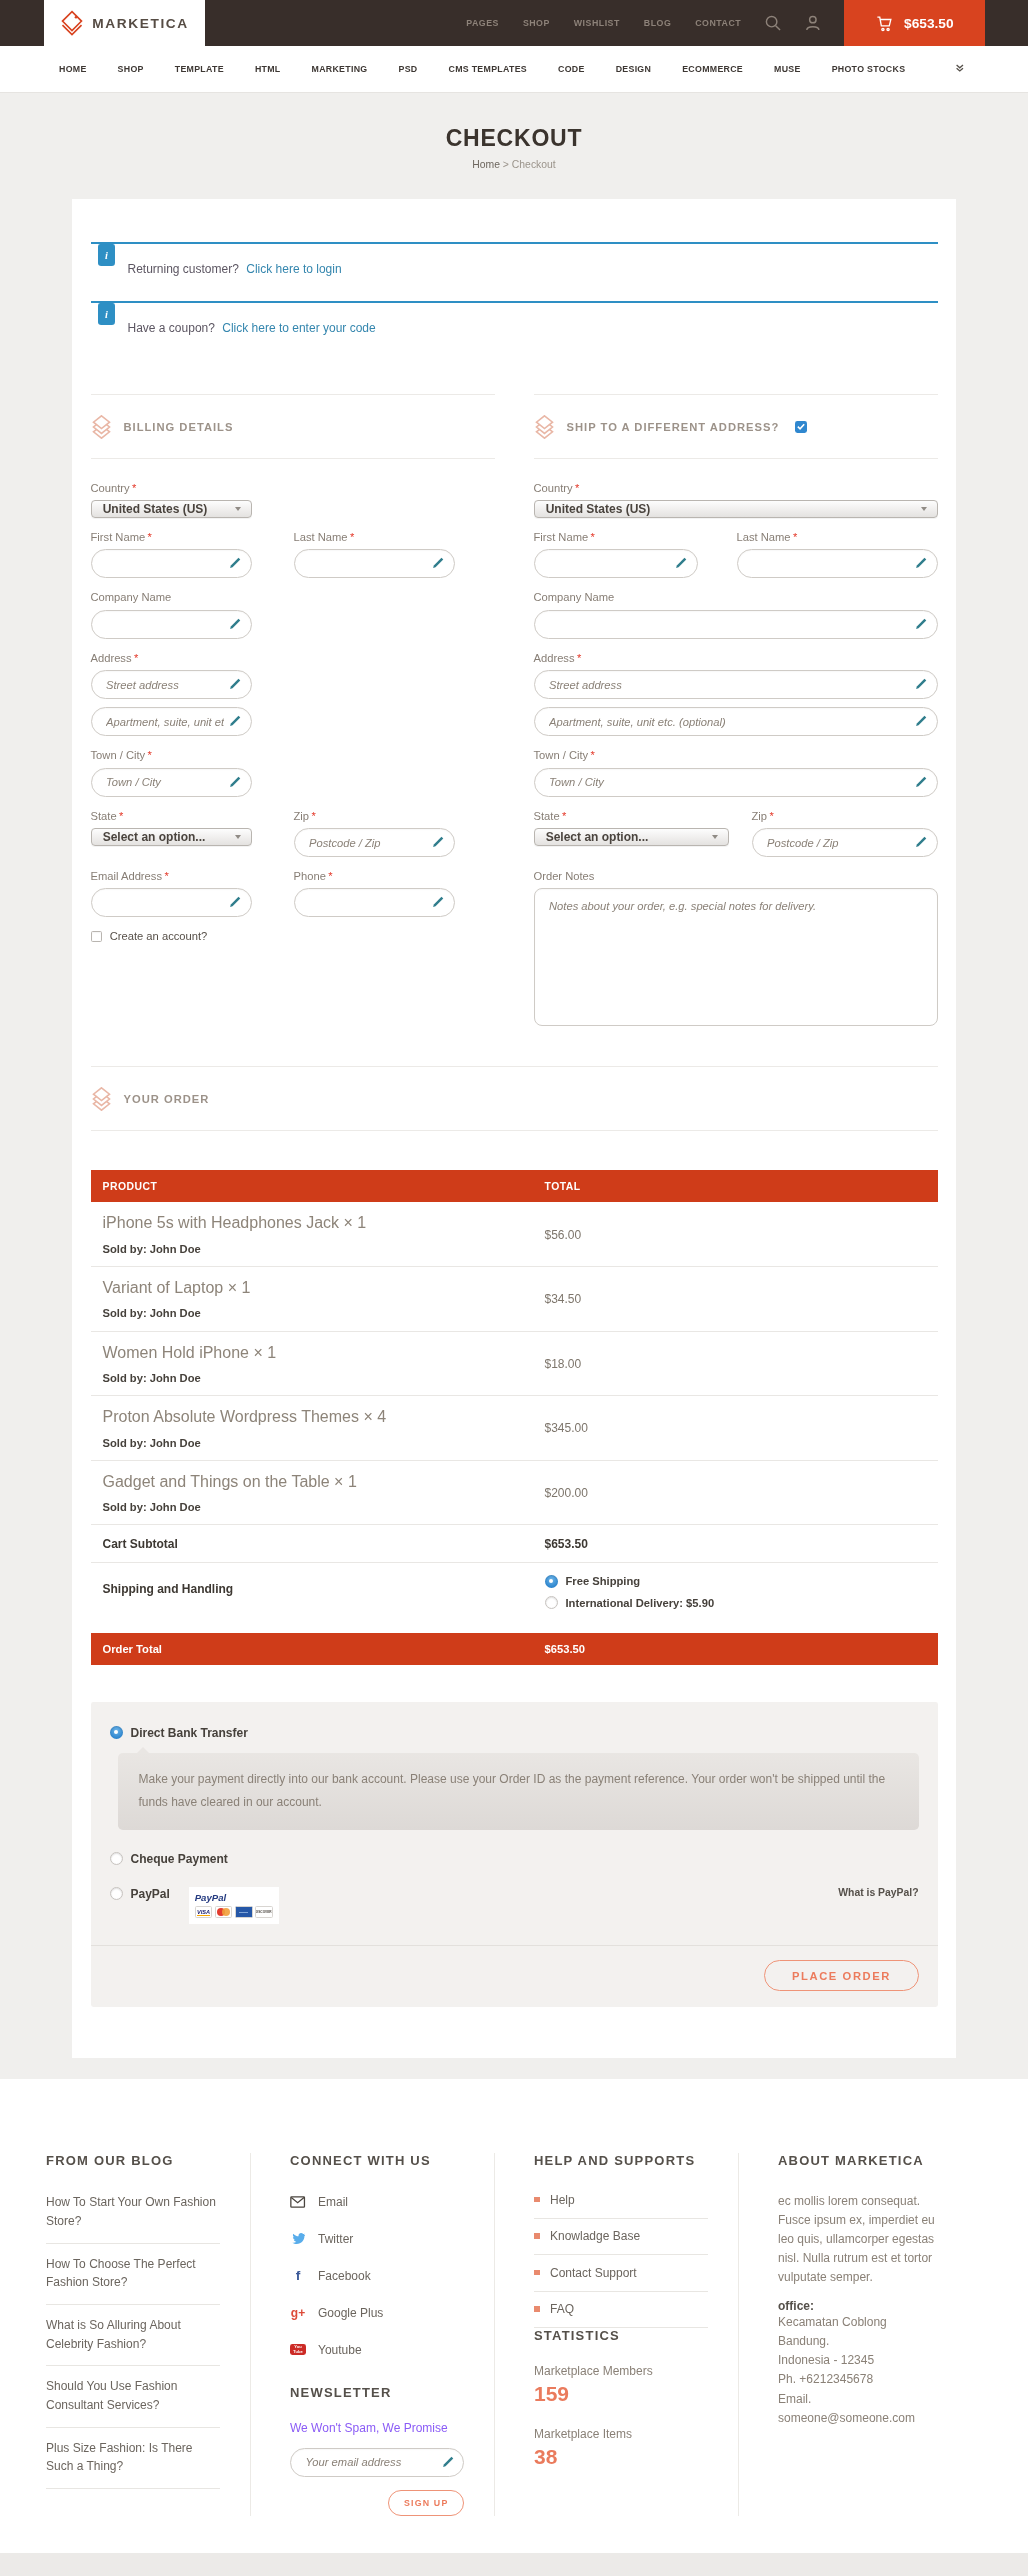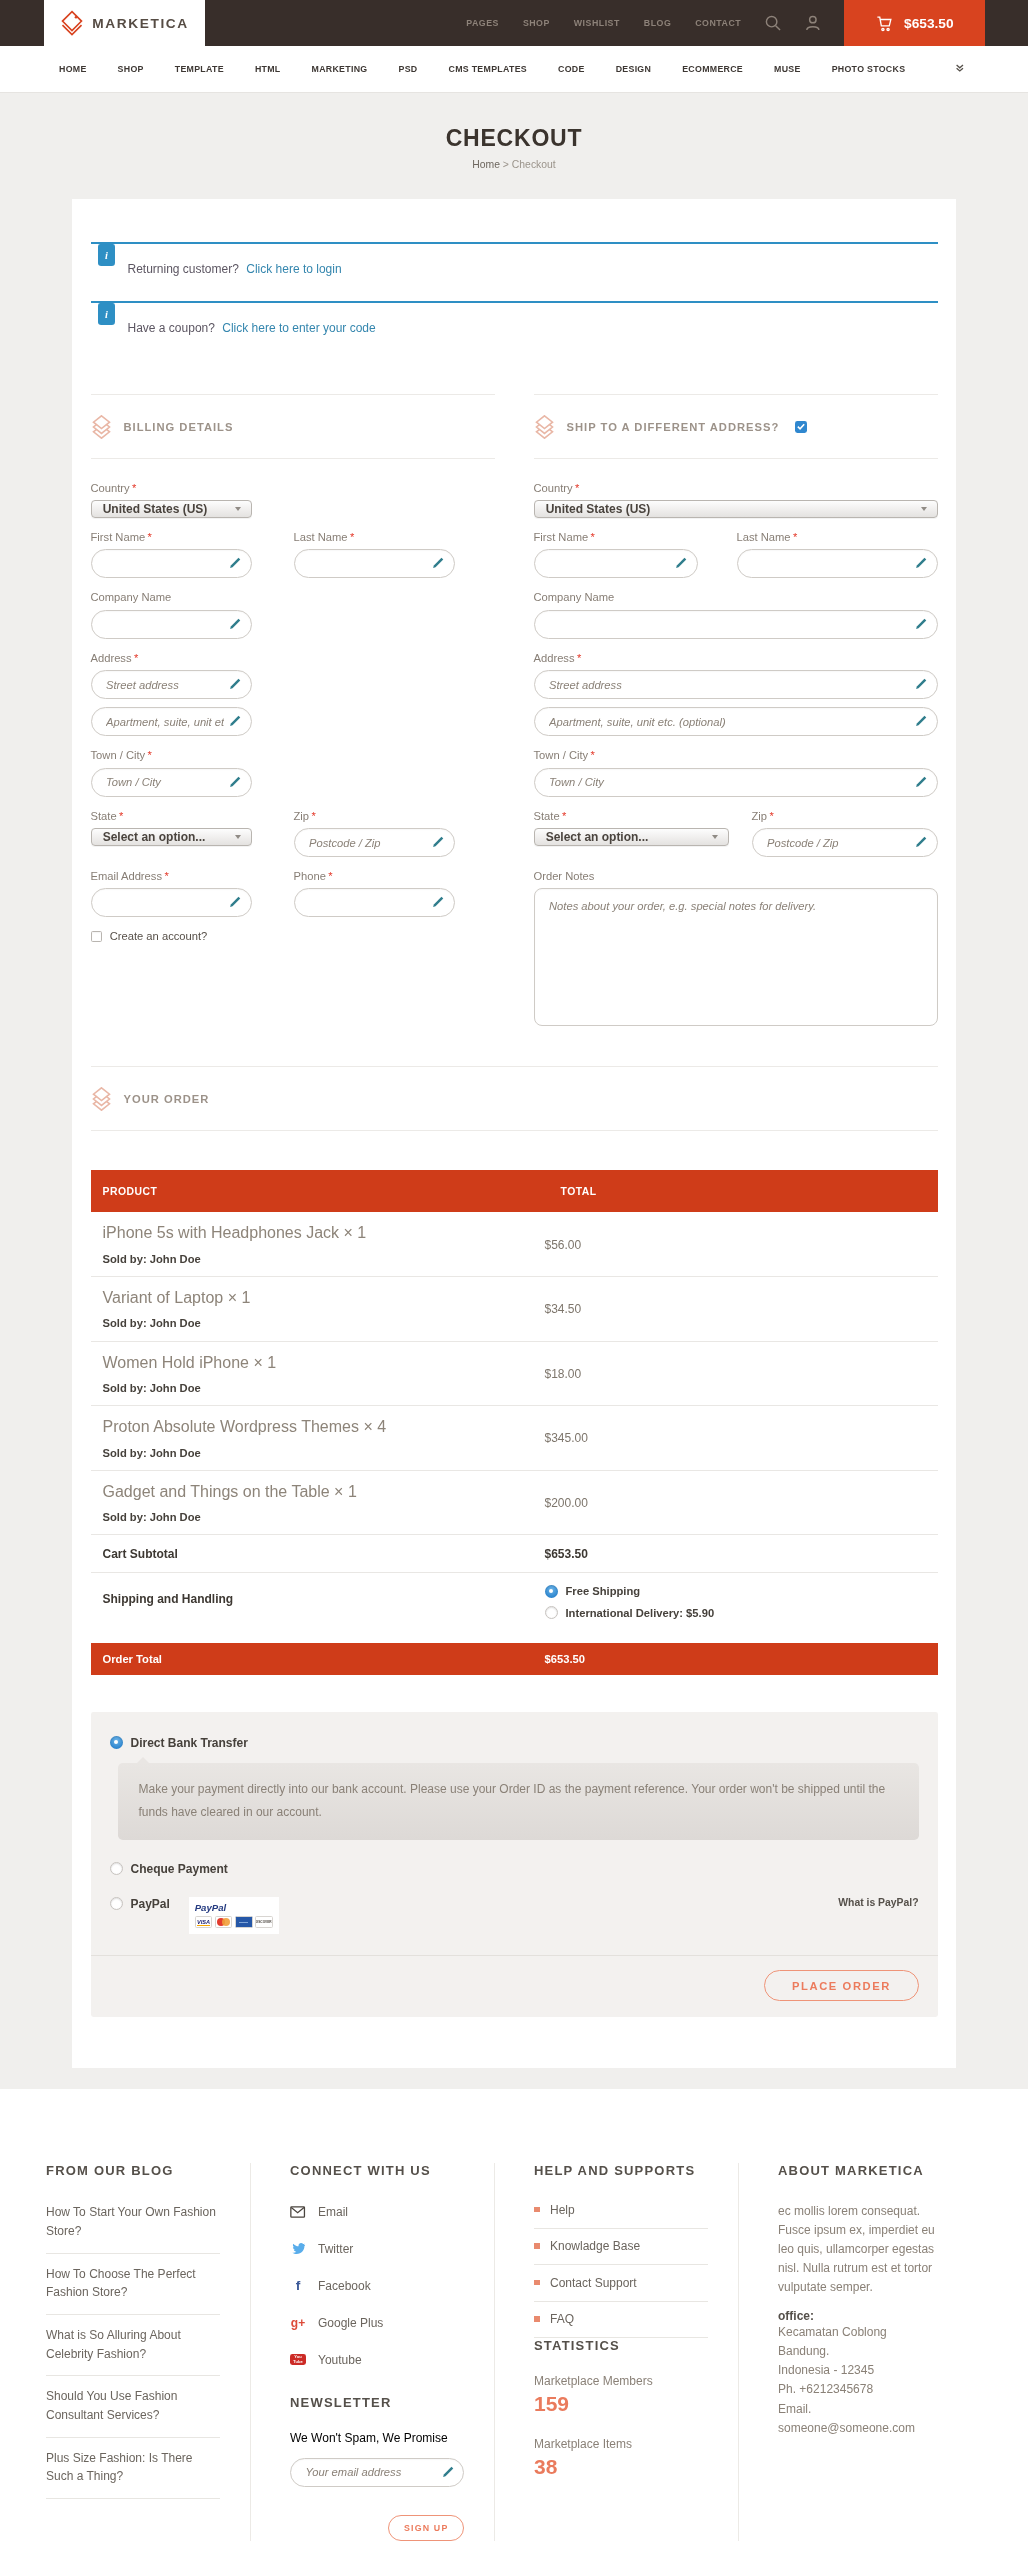--- a/index.html
+++ b/index.html
@@ -67,21 +67,21 @@
   .duo-r .first { width:164px; } .duo-r .grow { flex:1; margin-left:39px; }
   .sz-state { width:195px; } .sz-zip { width:186px; }
   .stack2 { margin-top:8px; }
   .chk-row { display:flex; align-items:center; gap:8px; margin-top:6.4px; font-size:11.2px; color:#564f48; }
   .chk-empty { width:11.2px; height:11.2px; border:0.8px solid #b9b5b0; border-radius:1.6px; background:#fff; box-shadow:inset 0 0.8px 1.6px rgba(0,0,0,.06); cursor:pointer; }
   textarea.notes { width:100%; height:138px; border:0.8px solid #cfcbc6; border-radius:8px; padding:10.4px 14.5px; font-size:11.2px; color:#555;
                    resize:none; outline:none; font-family:"Liberation Sans",sans-serif; box-shadow:inset 0 0.8px 1.6px rgba(0,0,0,.04); }
 
   
   .full-rule { border-top:0.8px solid #eceae7; }
-  .ord-headbar { margin-top:39px; height:42px; background:#cf3c19; display:flex; align-items:center;gap:16px; }
+  .ord-headbar { margin-top:39px; height:32px; background:#cf3c19; display:flex; align-items:center; }
   .ord-headbar span { color:#fff; font-size:10.4px; font-weight:bold; letter-spacing:0.5px; }
   .c1 { flex:0 0 454px; padding-left:12px; }
   .ord-row { display:flex; min-height:63px; border-bottom:0.8px solid #e9e7e4; padding:12px 0 11.2px; }
   .ord-row .pname { font-size:16px; color:#8d8479; }
   .ord-row .psold { font-size:11.2px; font-weight:bold; color:#46413b; margin-top:10.4px; }
   .ord-row .c2 { display:flex; align-items:center; font-size:12px; color:#7d756b; }
   .tot-row { display:flex; align-items:center; height:38px; border-bottom:0.8px solid #e9e7e4; font-size:12px; font-weight:bold; color:#3d3832; }
   .ship-row { display:flex; padding:11.2px 0 14.5px; }
   .ship-row .sl { font-size:12px; font-weight:bold; color:#3d3832; padding-top:7.2px; }
   .ship-opt { display:flex; align-items:center; gap:8px; font-size:11.2px; font-weight:bold; color:#46413b; margin-bottom:8.8px; cursor:pointer; }
@@ -125,25 +125,25 @@
   .blog-link { padding:11.2px 0 12px; border-bottom:0.8px solid #e8e6e2; font-size:12px; color:#6b655e; line-height:1.55; cursor:pointer; }
   .blog-list { margin-top:14.5px; }
   .soc-list { margin-top:26px; }
   .soc-row { display:flex; align-items:center; gap:12px; margin-bottom:21px; cursor:pointer; }
   .soc-row .lbl { font-size:12px; color:#6b655e; }
   .soc-ico { width:16px; height:16px; display:flex; align-items:center; justify-content:center; }
   .fb-g { font-size:13.7px; font-weight:bold; color:#3b5998; } .gp-g { font-size:12px; font-weight:bold; color:#dd4b39; }
   .yt-g { background:#cc2b26; border-radius:2.4px; width:16px; height:11.2px; color:#fff; font-size:4px; font-weight:bold; line-height:1.1;
           display:flex; align-items:center; justify-content:center; text-align:center; white-space:pre-line; }
   .nl-head { margin-top:27px; }
-  .nl-tag { margin-top:21px; font-size:12px; color:#000000; }
+  .nl-tag { margin-top:21px; font-size:12px; color:#8b5cf6; }
   .nl-field { margin-top:13px; width:174px; }
   .nl-btnrow { width:174px; text-align:right; margin-top:13px; }
   .btn-signup { display:inline-block; background:transparent; border:1.6px solid #ef9478; border-radius:14.5px; color:#ec7b5c;
-                font-size:8.8px; font-weight:bold; letter-spacing:1.2px; padding:7.2px 14.5px; cursor:pointer; font-family:"Liberation Sans",sans-serif;margin-top:15px;}
+                font-size:8.8px; font-weight:bold; letter-spacing:1.2px; padding:7.2px 14.5px; cursor:pointer; font-family:"Liberation Sans",sans-serif;}
   .help-list { margin-top:14.5px; }
   .help-link { display:flex; align-items:center; gap:10.4px; padding:10.4px 0 11.2px; border-bottom:0.8px solid #e8e6e2; font-size:12px; color:#6b655e; cursor:pointer; }
   .sq { width:5.6px; height:5.6px; background:#e98a6e; flex:0 0 5.6px; }
   .stats-head { }
   .stat-lbl { margin-top:21px; font-size:12px; color:#8a8177; }
   .stat-val { margin-top:4px; font-size:21px; font-weight:bold; color:#ea7b5d; }
   .about-txt { margin-top:24px; font-size:12px; color:#8a8177; line-height:1.6; }
   .office { margin-top:11.2px; font-size:12px; font-weight:bold; color:#55504a; }
   .addr-line { font-size:12px; color:#8a8177; line-height:1.6; }
 

